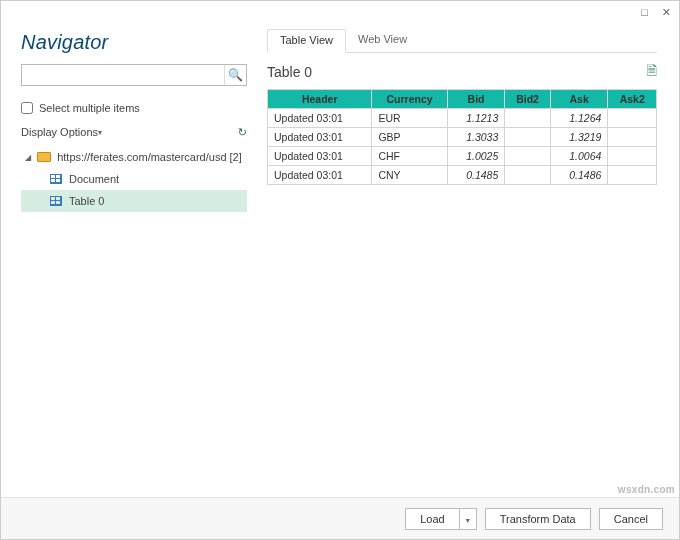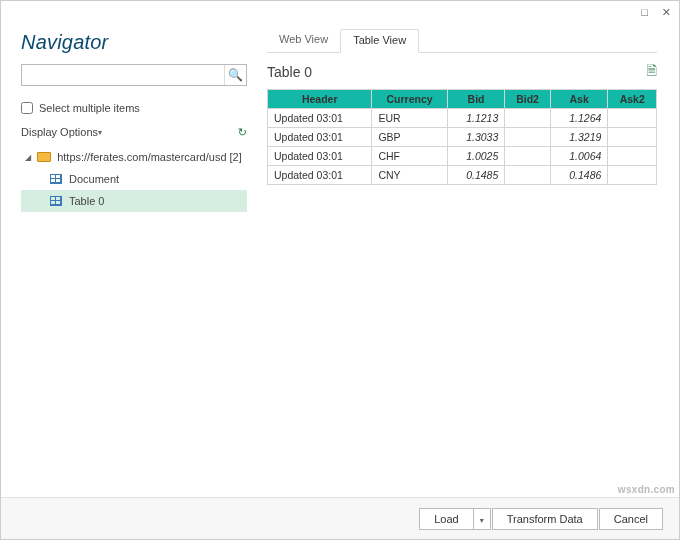--- a/index.html
+++ b/index.html
@@ -30,21 +30,21 @@
   .tabs { display: flex; border-bottom: 1px solid #dcdcdc; height: 24px; font-size: 11px; }
   .tab { padding: 4px 12px 3px; color: #666; cursor: pointer; }
   .tab.active { color: #333; border: 1px solid #dcdcdc; border-bottom: 1px solid #fff; background: #fff; border-top-left-radius: 2px; border-top-right-radius: 2px; margin-bottom: -1px; }
   .preview-head { display: flex; justify-content: space-between; align-items: center; margin: 8px 0 6px; }
   .preview-title { font-size: 14px; color: #444; }
   .prev-ico { color: #217346; font-size: 13px; }
   table.grid { border-collapse: collapse; width: 100%; font-size: 10.5px; }
   table.grid th { background: #14b8a6; border: 1px solid #d4d4d4; padding: 3px 6px; font-weight: bold; color: #333; }
   table.grid td { border: 1px solid #d4d4d4; padding: 3px 6px; color: #333; }
   table.grid td.num { text-align: right; font-style: italic; }
-  .footer { height: 42px; border-top: 1px solid #e2e2e2; background: #f7f7f7; display: flex; align-items: center; justify-content: flex-end; padding: 0 16px; gap: 1px; margin-top: 26px; }
+  .footer { height: 42px; border-top: 1px solid #e2e2e2; background: #f7f7f7; display: flex; align-items: center; justify-content: flex-end; padding: 0 16px; gap: 8px; margin-top: 26px; }
   .btn { background: #fff; border: 1px solid #bcbcbc; font-size: 11px; padding: 4px 14px; color: #333; cursor: pointer; }
   .btn-split { display: flex; }
   .btn-split .btn.main { border-right: none; }
   .btn-split .btn.drop { padding: 4px 6px; }
   .refresh-ico { color: #217346; font-size: 11px; }
   .watermark { position: absolute; right: 4px; bottom: 44px; font-size: 10px; color: #bbb; pointer-events: none; letter-spacing: .3px; font-weight: bold; }
 </style>
 </head>
 <body>
 
@@ -105,22 +105,22 @@
                 <div></div>
               </span>
             </span>
           <span>Table 0</span>
         </div>
       </div>
     </div>
 
     <div class="right">
       <div class="tabs">
+        <div class="tab active">Table View</div>
         <div class="tab">Web View</div>
-        <div class="tab active">Table View</div>
       </div>
 
       <div class="preview-head">
         <span class="preview-title">Table 0</span>
         <span class="prev-ico">🗎</span>
       </div>
 
       <table class="grid">
         <thead>
           <tr>

